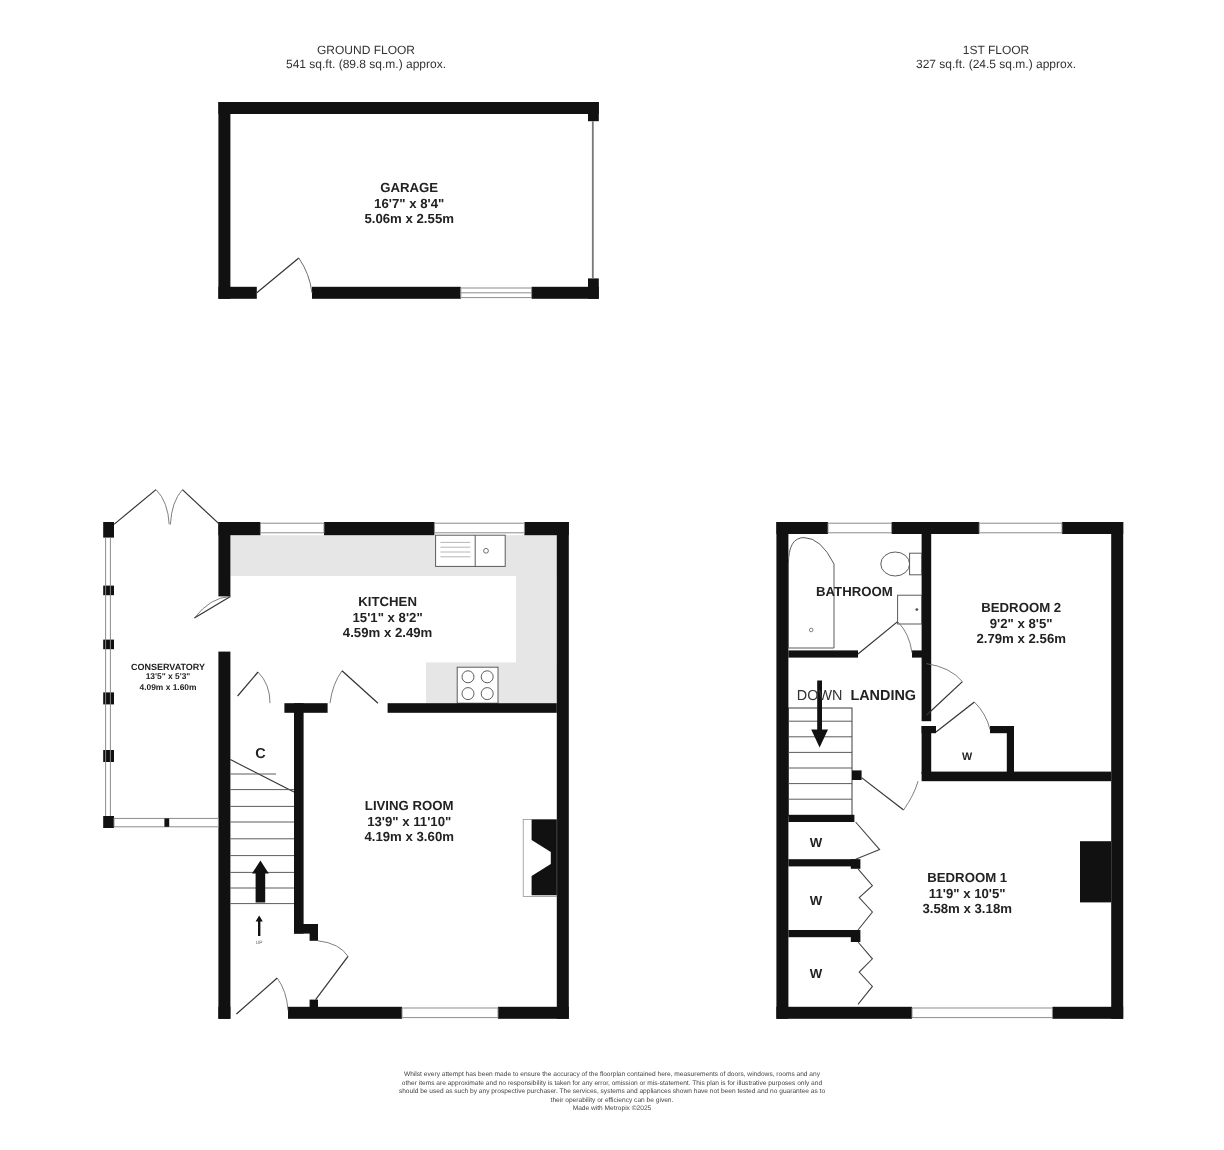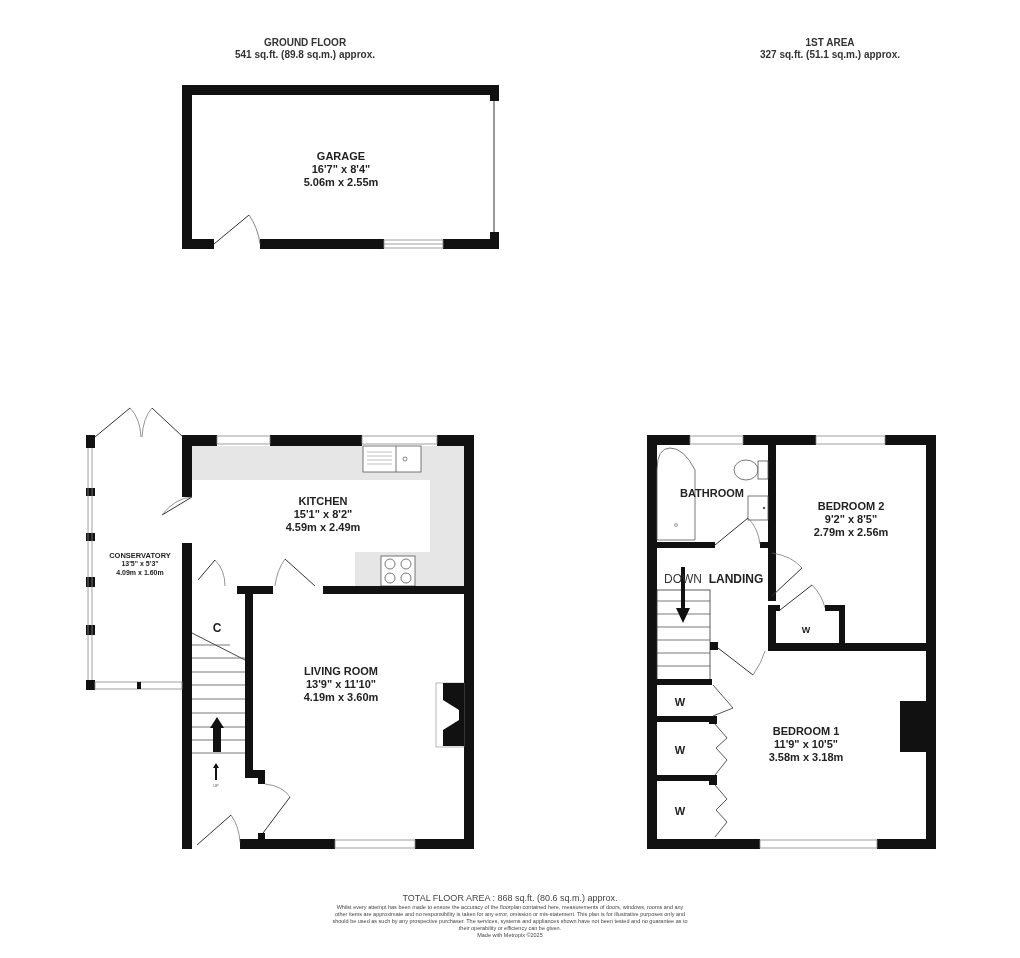--- a/index.html
+++ b/index.html
@@ -1,34 +1,34 @@
 <!DOCTYPE html>
 <html><head>
 <meta charset="utf-8">
 <style>
   html,body{margin:0;padding:0;background:#fff;}
   body{width:1020px;height:958px;position:relative;overflow:hidden;font-family:"Liberation Sans",sans-serif;color:#222;}
-  .hdr{position:absolute;text-align:center;font-size:10px;line-height:12px;color:#333;font-weight:bold;}
+  .hdr{position:absolute;text-align:center;font-size:10px;line-height:12px;color:#333;}
   .hdr .t{display:block;}
   svg{position:absolute;left:0;top:0;}
   .lbl{font-family:"Liberation Sans",sans-serif;font-weight:bold;fill:#222;text-anchor:middle;}
   .foot{position:absolute;left:330px;top:893px;width:360px;text-align:center;color:#444;}
   .foot .total{font-size:9px;line-height:11px;}
   .foot .disc{font-size:5.5px;line-height:7px;}
 </style>
 </head>
 <body>
 
 <div class="hdr" style="left:190px;top:37px;width:230px;">
   <span class="t">GROUND FLOOR</span>
   <span class="t">541 sq.ft. (89.8 sq.m.) approx.</span>
 </div>
 <div class="hdr" style="left:715px;top:37px;width:230px;">
-  <span class="t">1ST AREA</span>
-  <span class="t">327 sq.ft. (51.1 sq.m.) approx.</span>
+  <span class="t">1ST FLOOR</span>
+  <span class="t">327 sq.ft. (24.5 sq.m.) approx.</span>
 </div>
 
 <svg width="1020" height="958" viewBox="0 0 1020 958">
 
   <g>
     <rect x="182" y="85" width="317" height="10" fill="#111"></rect>
     <rect x="182" y="85" width="10" height="164" fill="#111"></rect>
     <rect x="182" y="239" width="32" height="10" fill="#111"></rect>
     <rect x="260" y="239" width="124" height="10" fill="#111"></rect>
     <rect x="443" y="239" width="56" height="10" fill="#111"></rect>
@@ -240,16 +240,15 @@
     <text class="lbl" x="680" y="815" font-size="11">W</text>
     <g>
       <text class="lbl" x="806" y="735" font-size="11">BEDROOM 1</text>
       <text class="lbl" x="806" y="748" font-size="11">11'9"  x 10'5"</text>
       <text class="lbl" x="806" y="761" font-size="11">3.58m  x 3.18m</text>
     </g>
   </g>
 </svg>
 
 <div class="foot">
-  <div class="total">TOTAL FLOOR AREA : 868 sq.ft. (80.6 sq.m.) approx.</div>
   <div class="disc">Whilst every attempt has been made to ensure the accuracy of the floorplan contained here, measurements of doors, windows, rooms and any other items are approximate and no responsibility is taken for any error, omission or mis-statement. This plan is for illustrative purposes only and should be used as such by any prospective purchaser. The services, systems and appliances shown have not been tested and no guarantee as to their operability or efficiency can be given.</div>
   <div class="disc">Made with Metropix ©2025</div>
 </div>
 
 </body></html>

